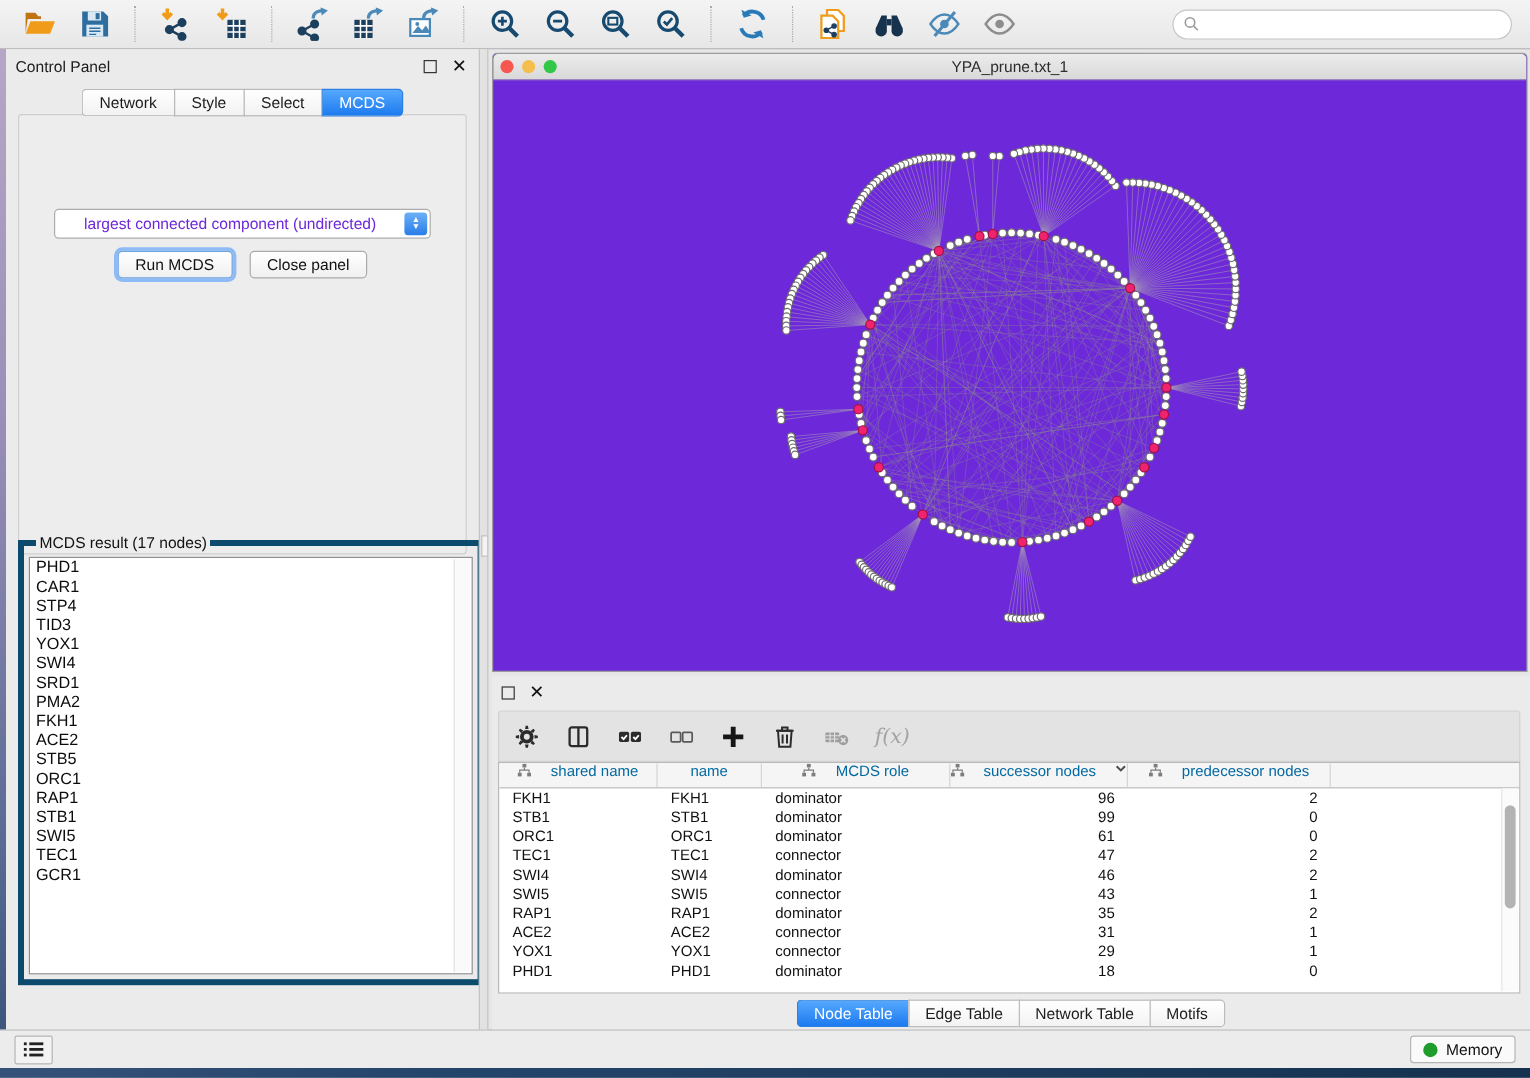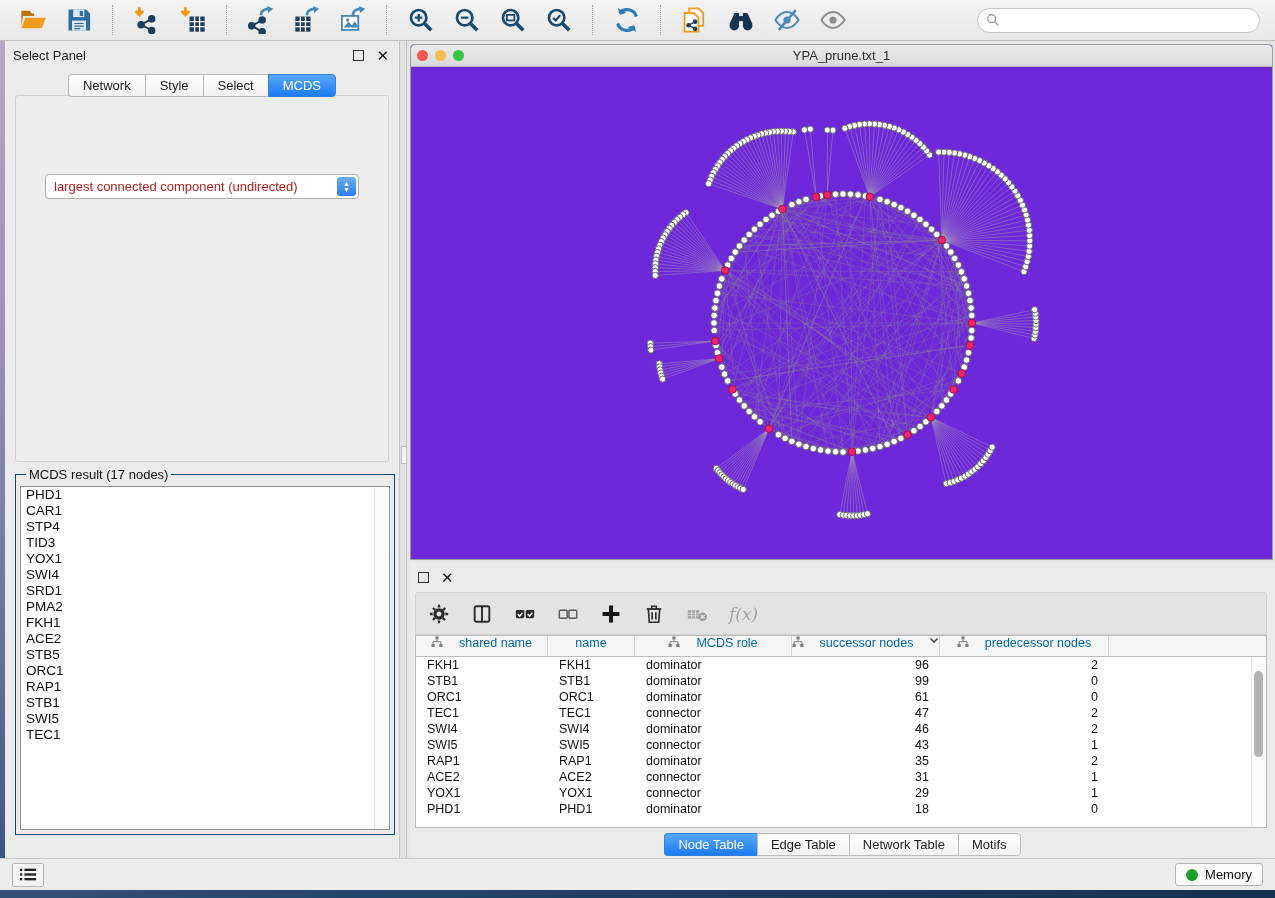--- a/index.html
+++ b/index.html
@@ -35,32 +35,32 @@
     border:1px solid #cfcfcf;border-radius:3px;}
   .cp-tabs{position:absolute;left:0;top:33px;width:394px;display:flex;justify-content:center;z-index:2;}
   .cp-tab{font-size:13px;color:#1c1c1c;background:linear-gradient(#ffffff,#f2f2f2);
     border:1px solid #b9b9b9;border-right:none;padding:3px 14px;cursor:default;}
   .cp-tab:first-child{border-radius:4px 0 0 4px;}
   .cp-tab:last-child{border-radius:0 4px 4px 0;border-right:1px solid #b9b9b9;}
   .cp-tab.active{background:linear-gradient(#55a8fd,#1d7bf0);color:#fff;border-color:#2d7fe0;}
   .opt-label{position:absolute;left:0;top:112px;width:394px;text-align:center;font-size:13.5px;color:#111;}
   .combo{position:absolute;left:40px;top:133px;width:314px;height:25px;background:#fff;
     border:1px solid #adadad;border-radius:4px;display:flex;align-items:center;box-sizing:border-box;}
-  .combo-value{flex:1;font-size:13px;color:#b91c1c;padding:0 8px;white-space:nowrap;overflow:hidden;}
+  .combo-value{flex:1;font-size:13px;color:#6d28d9;padding:0 24px;white-space:nowrap;overflow:hidden;}
   .combo-stepper{width:19px;height:19px;margin-right:2px;border-radius:3px;
     background:linear-gradient(#6cb1f7,#2a7de9);display:flex;flex-direction:column;
     align-items:center;justify-content:center;color:#fff;font-size:7px;line-height:6px;}
   .cp-buttons{position:absolute;left:0;top:168px;width:394px;display:flex;justify-content:center;gap:14px;}
   .btn{font-size:13px;color:#111;background:linear-gradient(#ffffff,#f0f0f0);
     border:1px solid #ababab;border-radius:4px;padding:3px 14px;cursor:default;
     font-family:"Liberation Sans",sans-serif;}
   .btn.focused{box-shadow:0 0 0 3px rgba(90,160,250,.65);border-color:#6ea4e0;}
 
-  fieldset.mcds-result{position:absolute;left:10px;top:426px;width:370px;height:358px;
-    border:1px solid #0c4a6e;margin:0;padding:4px;background:transparent;}
+  fieldset.mcds-result{position:absolute;left:10px;top:404px;width:370px;height:358px;
+    border:5px solid #0c4a6e;margin:0;padding:4px;background:transparent;}
   fieldset.mcds-result legend{font-size:13px;color:#111;padding:0 3px;margin-left:6px;}
   .result-list{position:relative;width:100%;height:100%;background:#fff;border:1px solid #8f8f8f;
     box-sizing:border-box;overflow:hidden;}
   .result-scroll{position:absolute;right:1px;top:1px;bottom:1px;width:13px;background:#fafafa;
     border-left:1px solid #e2e2e2;}
   .result-item{font-size:13.5px;color:#0c0c0c;line-height:16px;padding-left:5px;}
 
   
   .v-splitter{position:absolute;left:394px;top:0;width:8px;height:817px;background:#e2e2e2;
     border-left:1px solid #c4c4c4;border-right:1px solid #c4c4c4;box-sizing:border-box;}
@@ -244,37 +244,41 @@
         <path d="M10 10l4 4" stroke="#9a9a9a" stroke-width="1.5"></path>
       </svg>
       <input type="text" placeholder="" style="">
     </div>
   </div>
 
   <div class="workspace">
 
     <div class="control-panel">
       <div class="panel-head">
-        <span class="panel-title">Select Panel</span>
+        <span class="panel-title">Control Panel</span>
         <span class="win-float"></span>
         <span class="win-close">✕</span>
       </div>
       <div class="cp-card"></div>
       <div class="cp-tabs">
           <button class="cp-tab">Network</button>
           <button class="cp-tab">Style</button>
           <button class="cp-tab">Select</button>
           <button class="cp-tab active">MCDS</button>
         </div>
       <div class="combo">
         <span class="combo-value">largest connected component (undirected)</span>
         <span class="combo-stepper">
           <span>▲</span>
             <span>▼</span>
         </span>
+      </div>
+      <div class="cp-buttons">
+        <button class="btn focused">Run MCDS</button>
+        <button class="btn">Close panel</button>
       </div>
       <fieldset class="mcds-result">
         <legend>MCDS result (17 nodes)</legend>
         <div class="result-list">
           <div>
               <div class="result-item">PHD1</div>
               <div class="result-item">CAR1</div>
               <div class="result-item">STP4</div>
               <div class="result-item">TID3</div>
               <div class="result-item">YOX1</div>
@@ -282,20 +286,21 @@
               <div class="result-item">SRD1</div>
               <div class="result-item">PMA2</div>
               <div class="result-item">FKH1</div>
               <div class="result-item">ACE2</div>
               <div class="result-item">STB5</div>
               <div class="result-item">ORC1</div>
               <div class="result-item">RAP1</div>
               <div class="result-item">STB1</div>
               <div class="result-item">SWI5</div>
               <div class="result-item">TEC1</div>
+              <div class="result-item">GCR1</div>
             </div>
           <div class="result-scroll"></div>
         </div>
       </fieldset>
     </div>
 
     <div class="v-splitter">
       <div class="handle"></div>
     </div>
 

